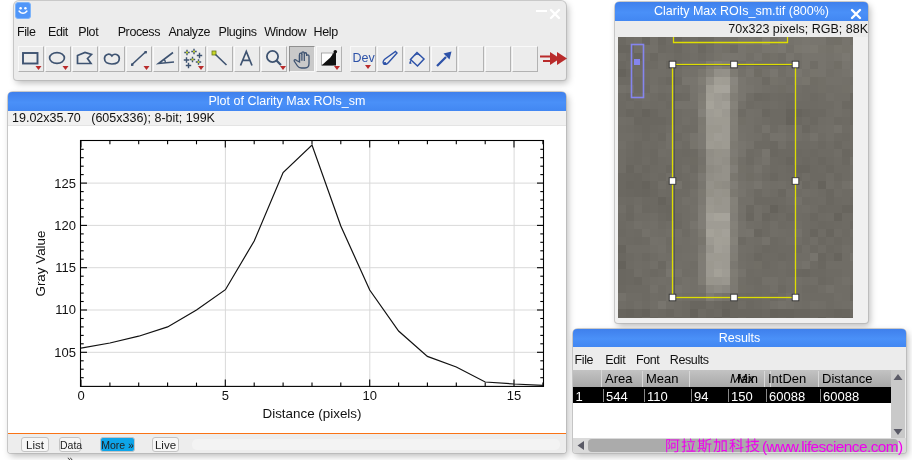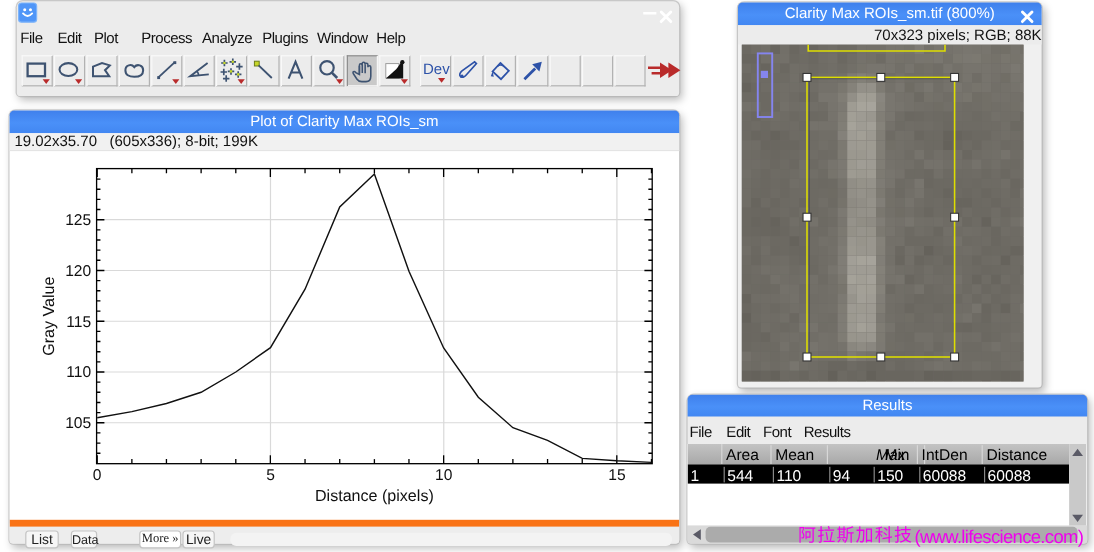--- a/index.html
+++ b/index.html
@@ -302,24 +302,24 @@
         <text x="81" y="400">0</text>
         <text x="225.4" y="400">5</text>
         <text x="369.8" y="400">10</text>
         <text x="514.1" y="400">15</text>
         <text x="312" y="417.5" font-size="13.4">Distance (pixels)</text>
       </g>
       <text x="45" y="263.5" font-size="13.4" fill="#111" text-anchor="middle" font-family="Liberation Sans, sans-serif" transform="rotate(-90 45 263.5)">Gray Value</text>
     </g>
   </svg>
 
-  <div style="position:absolute; left:0; bottom:0; width:100%; height:20px; background:#ededed; border-top:6px solid #f97316; border-radius:0 0 3px 3px;">
+  <div style="position:absolute; left:0; bottom:0; width:100%; height:20px; background:#ededed; border-top:1px solid #f97316; border-radius:0 0 3px 3px;">
     <div style="position:absolute; left:13px; top:3px; width:28px; height:15px; background:#f6f6f6; border:1px solid #c4c4c4; border-radius:3px; font-size:11.5px; color:#222; text-align:center; line-height:14px;">List</div>
     <div style="position:absolute; left:51px; top:3px; width:22px; height:15px; background:#f6f6f6; border:1px solid #c4c4c4; border-radius:3px; font-size:10.5px; color:#222; text-align:center; line-height:14px;">Data »</div>
-    <div style="position:absolute; left:108px; top:3px; width:35px; height:15px; background:#ffffff; border:1px solid #c4c4c4; border-radius:3px; font-size:10.5px; color:#222; text-align:center; line-height:14px;font-family:Liberation Serif, serif;">More »</div>
+    <div style="position:absolute; left:92px; top:3px; width:35px; height:15px; background:#0ea5e9; border:1px solid #c4c4c4; border-radius:3px; font-size:10.5px; color:#222; text-align:center; line-height:14px;">More »</div>
     <div style="position:absolute; left:144px; top:3px; width:27px; height:15px; background:#f6f6f6; border:1px solid #c4c4c4; border-radius:3px; font-size:11.5px; color:#222; text-align:center; line-height:14px;">Live</div>
     <div style="position:absolute; left:184px; top:5px; width:368px; height:11px; background:#f3f3f3; border-radius:5px;"></div>
   </div>
 </div>
 
 <div class="win" style="left:574px; top:2px; width:253px; height:321px; background:#f0f0f0;margin-left:41px;">
   <div class="tbar" style="height:19px; font-size:12.5px; line-height:19px;">Clarity Max ROIs_sm.tif (800%)</div>
   <svg class="xbtn" style="left:235px; top:6px;" width="12" height="12" viewBox="0 0 12 12">
       <path d="M2 2 L10 10 M10 2 L2 10" stroke="#fff" stroke-width="2.4" stroke-linecap="round"></path>
     </svg>

